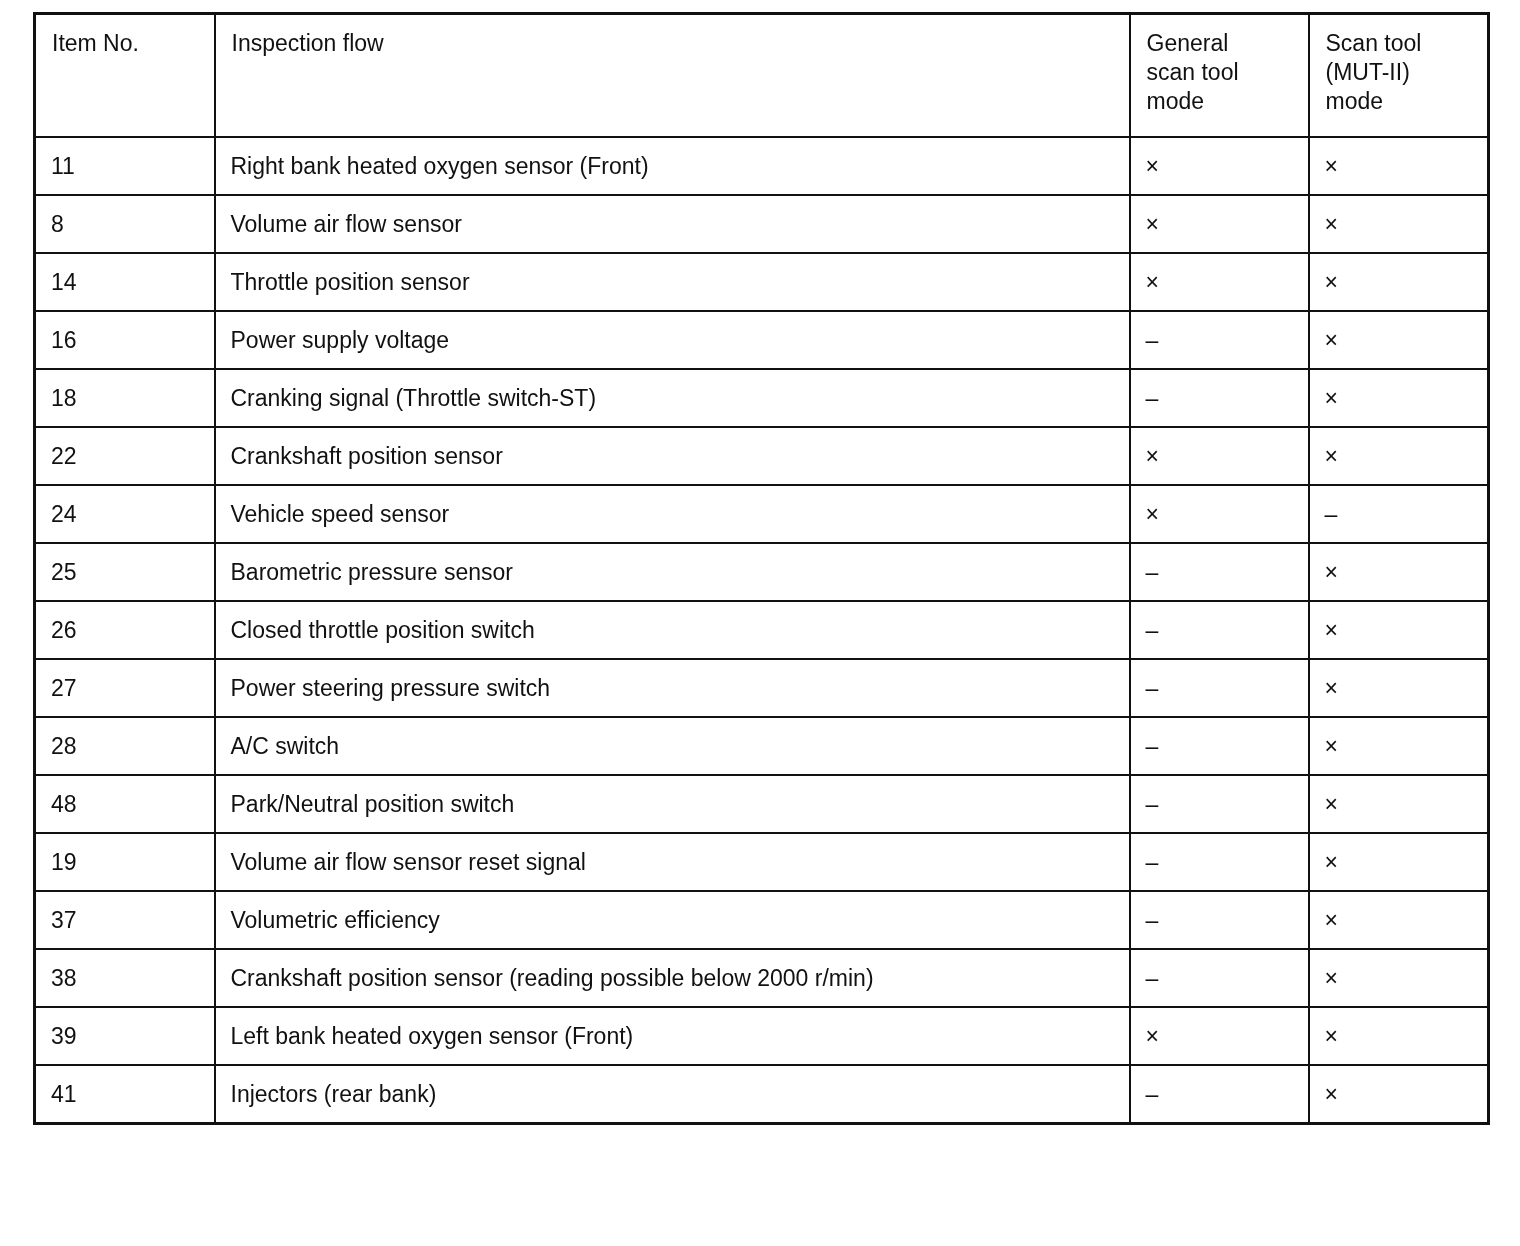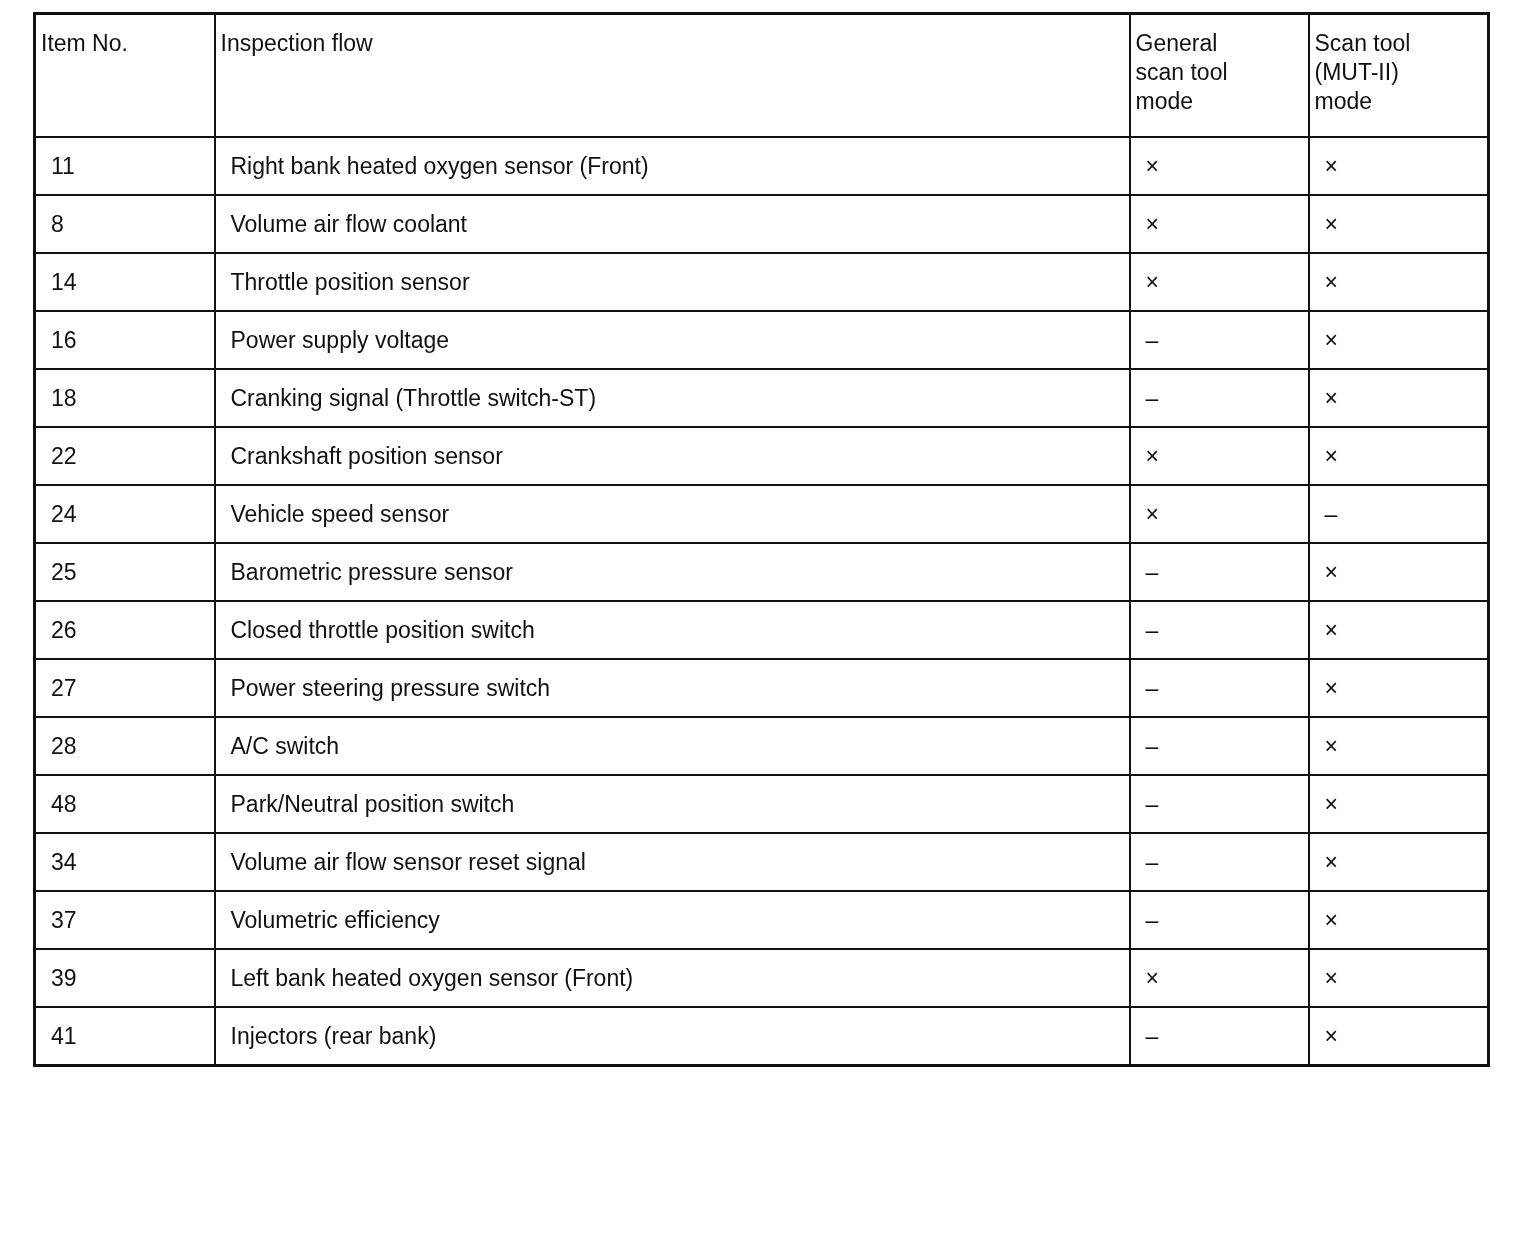--- a/index.html
+++ b/index.html
@@ -23,21 +23,21 @@
   }
   table.inspection th,
   table.inspection td {
     border: 2px solid #111111;
     text-align: left;
     font-size: 23px;
   }
   table.inspection th {
     font-weight: normal;
     vertical-align: top;
-    padding: 14px 15px 20px 5px;
+    padding: 14px 15px 20px 16px;
     line-height: 29px;
     white-space: pre-line;
   }
   table.inspection td {
     height: 56px;
     padding: 0 15px;
     vertical-align: middle;
     line-height: 27px;
   }
   td.sym {
@@ -70,21 +70,21 @@
   <tbody id="table-body">
   <tr>
     <td>11</td>
     <td>Right bank heated oxygen sensor (Front)</td>
     <td class="sym">×</td>
     <td class="sym">×</td>
   </tr>
 
   <tr>
     <td>8</td>
-    <td>Volume air flow coolant</td>
+    <td>Volume air flow sensor</td>
     <td class="sym">×</td>
     <td class="sym">×</td>
   </tr>
 
 
   <tr>
     <td>14</td>
     <td>Throttle position sensor</td>
     <td class="sym">×</td>
     <td class="sym">×</td>
@@ -148,33 +148,39 @@
   </tr>
 
   <tr>
     <td>48</td>
     <td>Park/Neutral position switch</td>
     <td class="sym">–</td>
     <td class="sym">×</td>
   </tr>
 
   <tr>
-    <td>34</td>
+    <td>19</td>
     <td>Volume air flow sensor reset signal</td>
     <td class="sym">–</td>
     <td class="sym">×</td>
   </tr>
 
   <tr>
     <td>37</td>
     <td>Volumetric efficiency</td>
     <td class="sym">–</td>
     <td class="sym">×</td>
   </tr>
 
+  <tr>
+    <td>38</td>
+    <td>Crankshaft position sensor (reading possible below 2000 r/min)</td>
+    <td class="sym">–</td>
+    <td class="sym">×</td>
+  </tr>
 
   <tr>
     <td>39</td>
     <td>Left bank heated oxygen sensor (Front)</td>
     <td class="sym">×</td>
     <td class="sym">×</td>
   </tr>
 
   <tr>
     <td>41</td>

